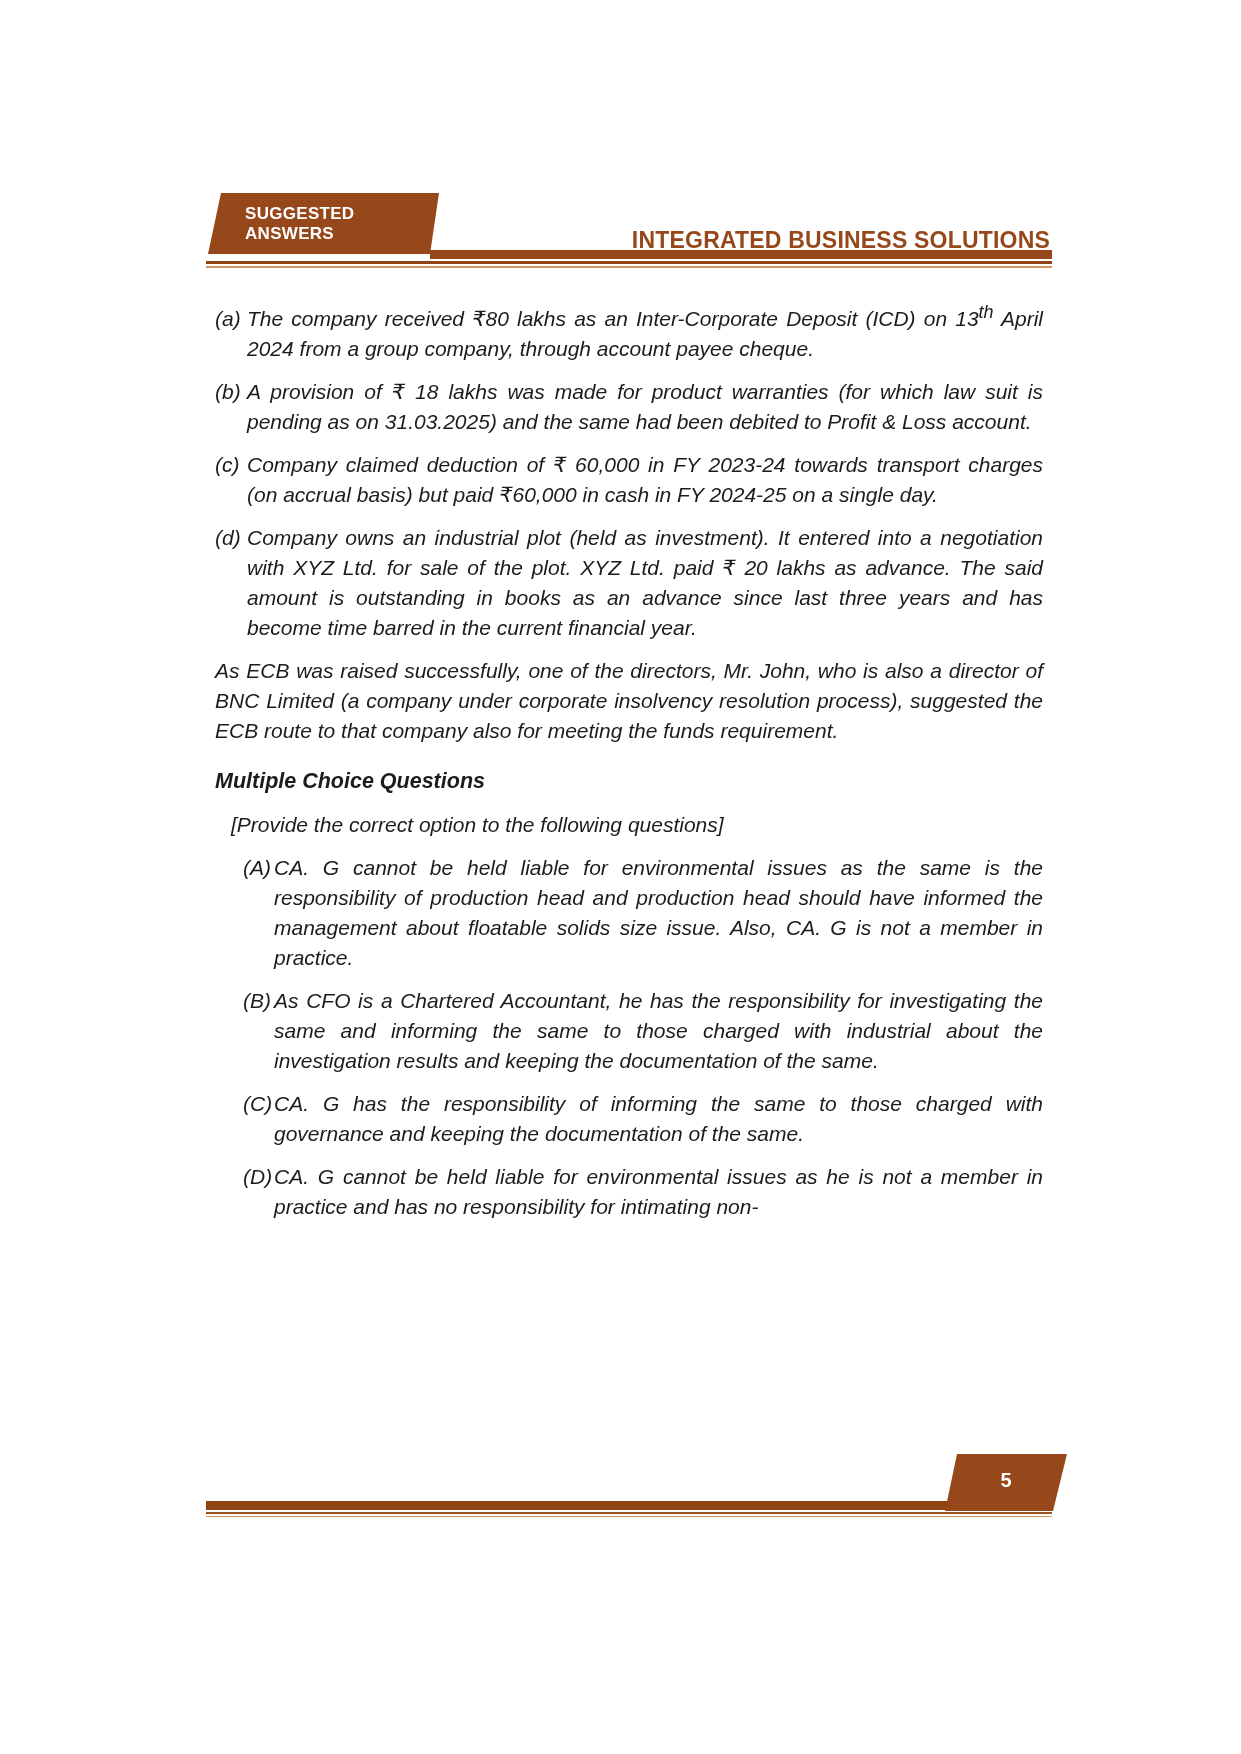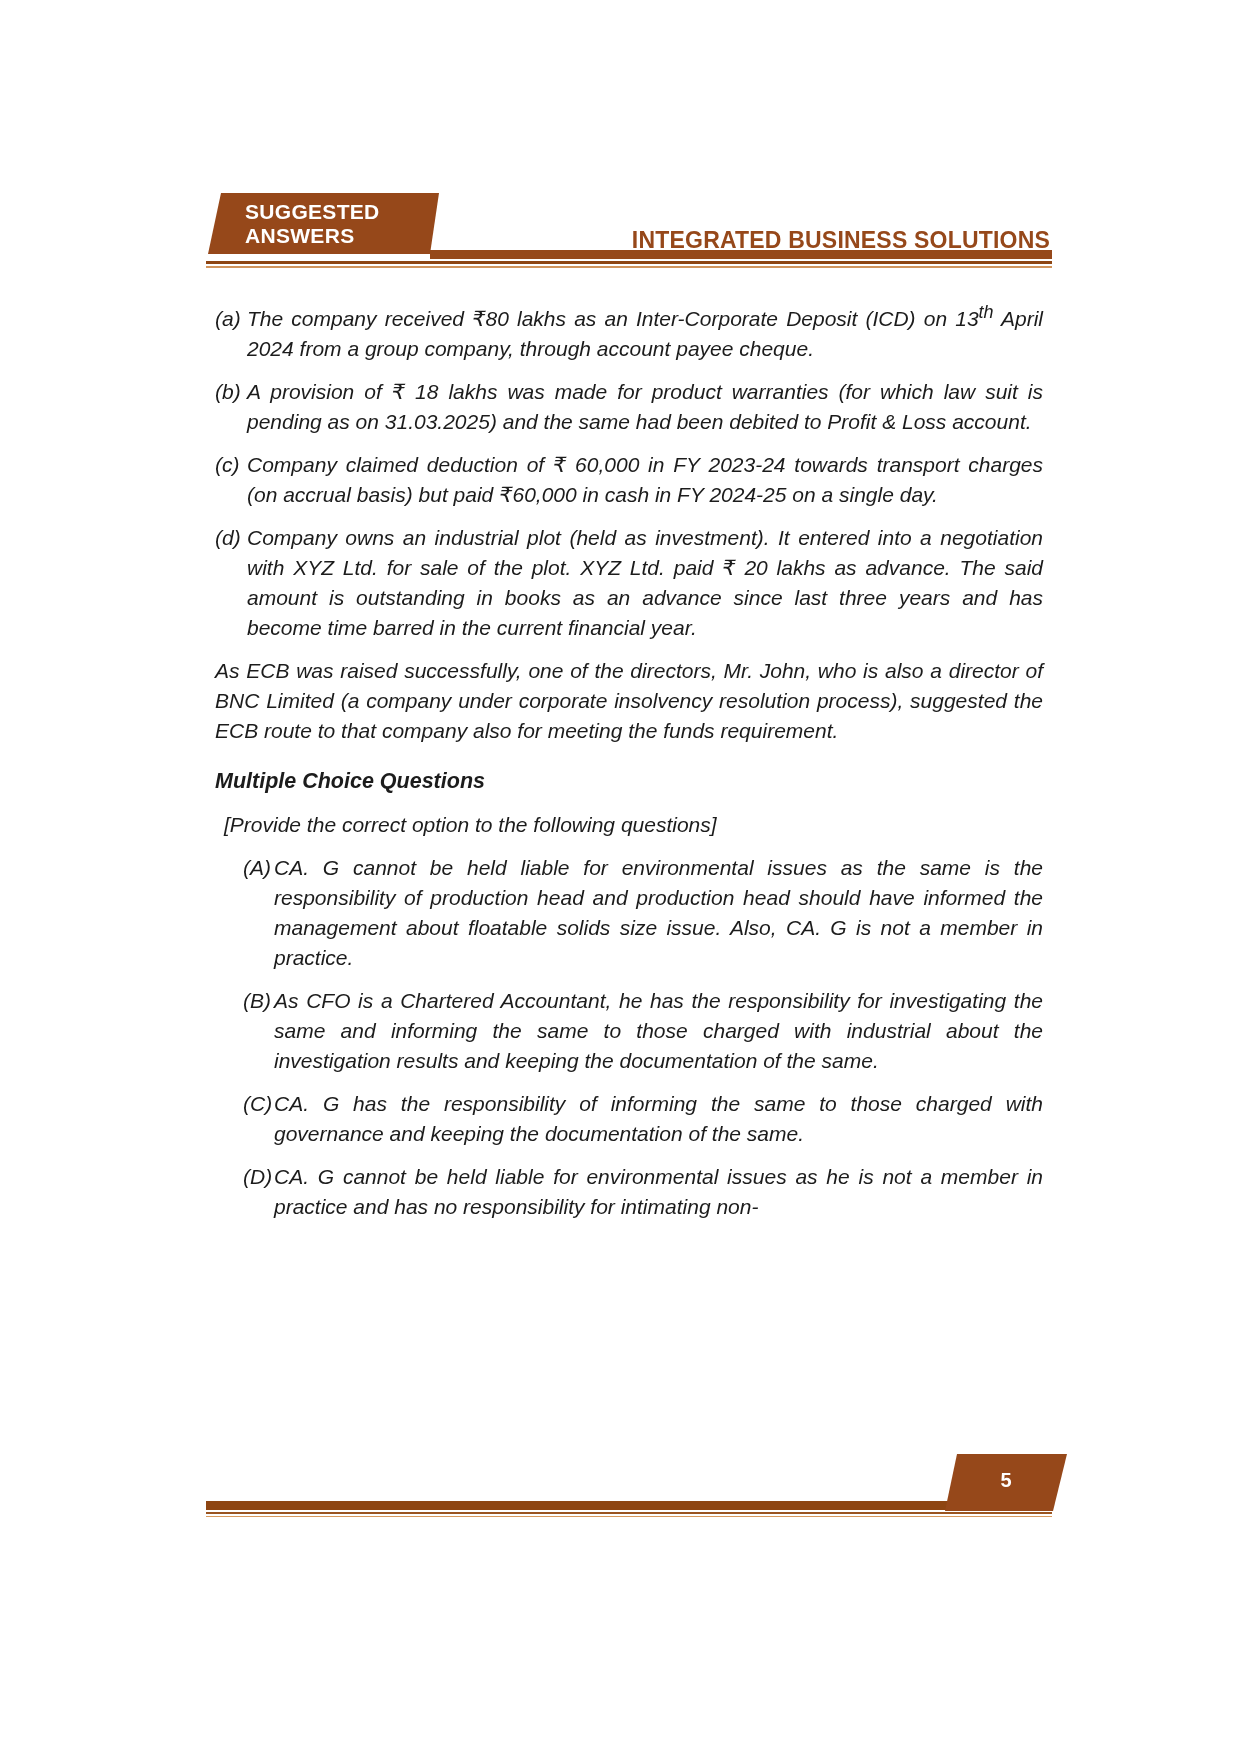--- a/index.html
+++ b/index.html
@@ -15,42 +15,42 @@
   
   .banner{
     position:absolute;left:208px;top:193px;width:231px;height:61px;
     background:#96481a;
     -webkit-clip-path:polygon(13px 0,100% 0,calc(100% - 9px) 100%,0 100%);
     clip-path:polygon(13px 0,100% 0,calc(100% - 9px) 100%,0 100%);
     display:flex;align-items:center;
     padding-left:37px;box-sizing:border-box;
   }
   .banner-label{
-    color:#ffffff;font-weight:bold;font-size:21px;letter-spacing:.3px;
+    color:#ffffff;font-weight:bold;font-size:17px;letter-spacing:.3px;
     font-style:normal;
   }
   .header-title{
     position:absolute;right:191px;top:227px;
     color:#96481a;font-weight:bold;font-size:23px;letter-spacing:.2px;
     font-style:normal;white-space:nowrap;
   }
   .header-bar{position:absolute;left:430px;top:250px;width:622px;height:9px;background:#96481a;}
   .header-rule-1{position:absolute;left:206px;top:261px;width:846px;height:2.5px;background:#8e4512;}
   .header-rule-2{position:absolute;left:206px;top:266px;width:846px;height:1.5px;background:#d1945c;}
   
   .content{
     position:absolute;left:215px;top:304px;width:828px;
     font-style:italic;font-size:21px;line-height:30px;
   }
   .item{display:flex;margin:0 0 13px 0;}
   .item-label{flex:0 0 32px;}
   .item-text{flex:1;text-align:justify;}
   .plain-para{margin:0 0 20px 0;text-align:justify;}
   .mcq-heading{margin:0 0 14px 0;font-weight:bold;font-size:21.5px;}
-  .mcq-note{margin:0 0 13px 9px;}
+  .mcq-note{margin:0 0 13px 16px;}
   .question{display:flex;margin:0 0 15px 0;}
   .q-label{flex:0 0 28px;}
   .q-text{flex:1;text-align:justify;}
   .option{display:flex;margin:0 0 13px 28px;}
   .opt-label{flex:0 0 31px;}
   .opt-text{flex:1;text-align:justify;}
   sup{font-size:18px;line-height:0;}
   
   .footer-bar{position:absolute;left:206px;top:1501px;width:846px;height:9px;background:#8e4512;}
   .footer-rule-1{position:absolute;left:206px;top:1512px;width:846px;height:2px;background:#9a5420;}

